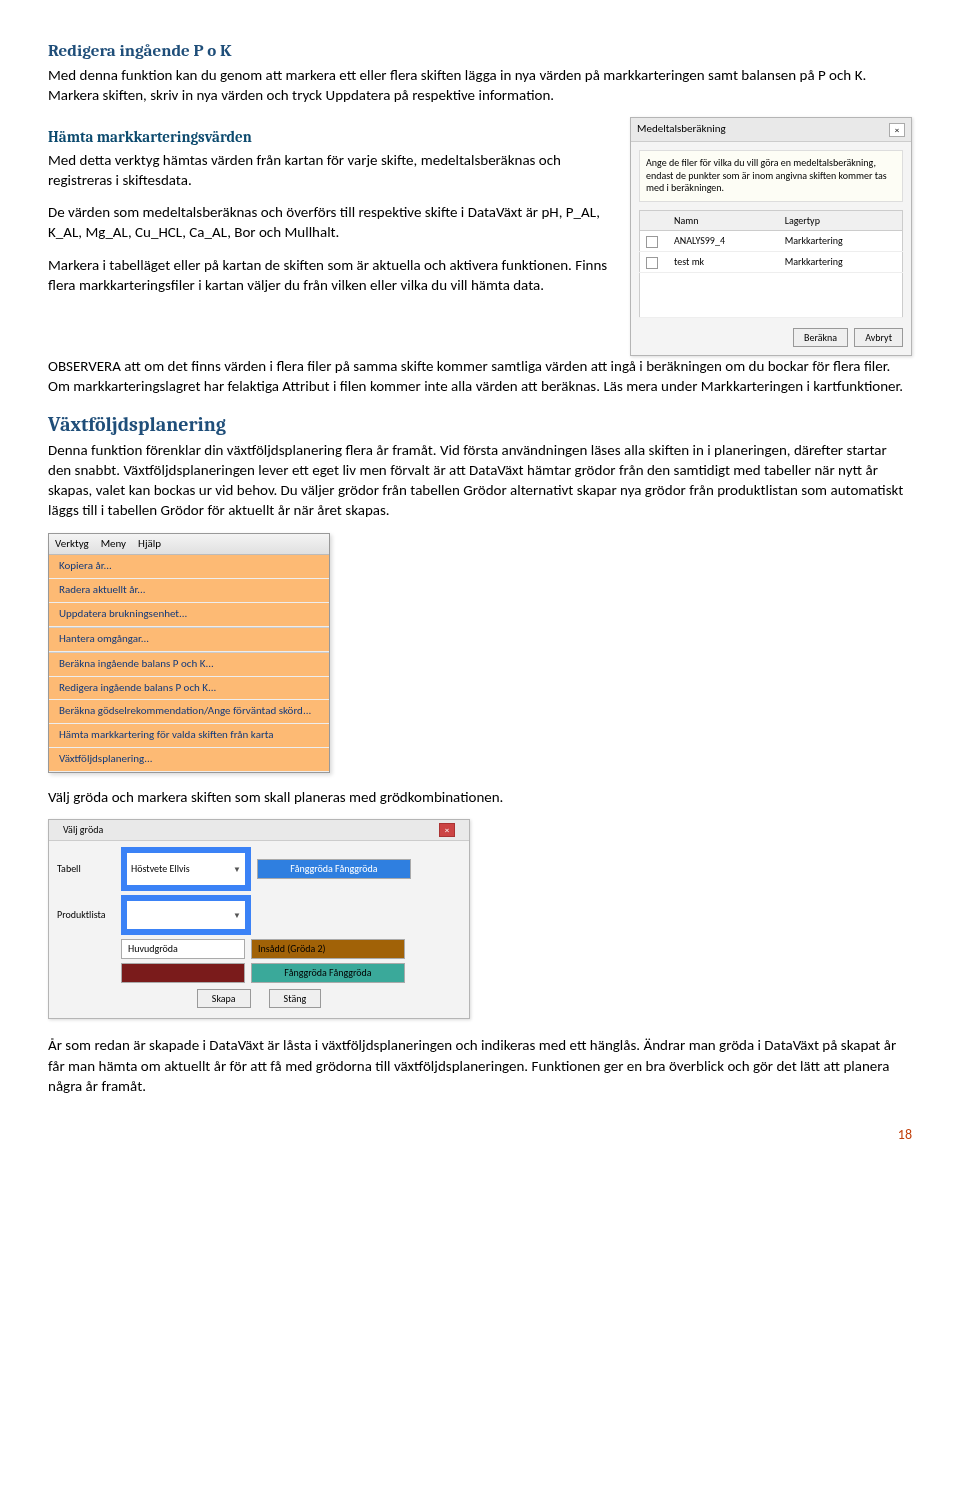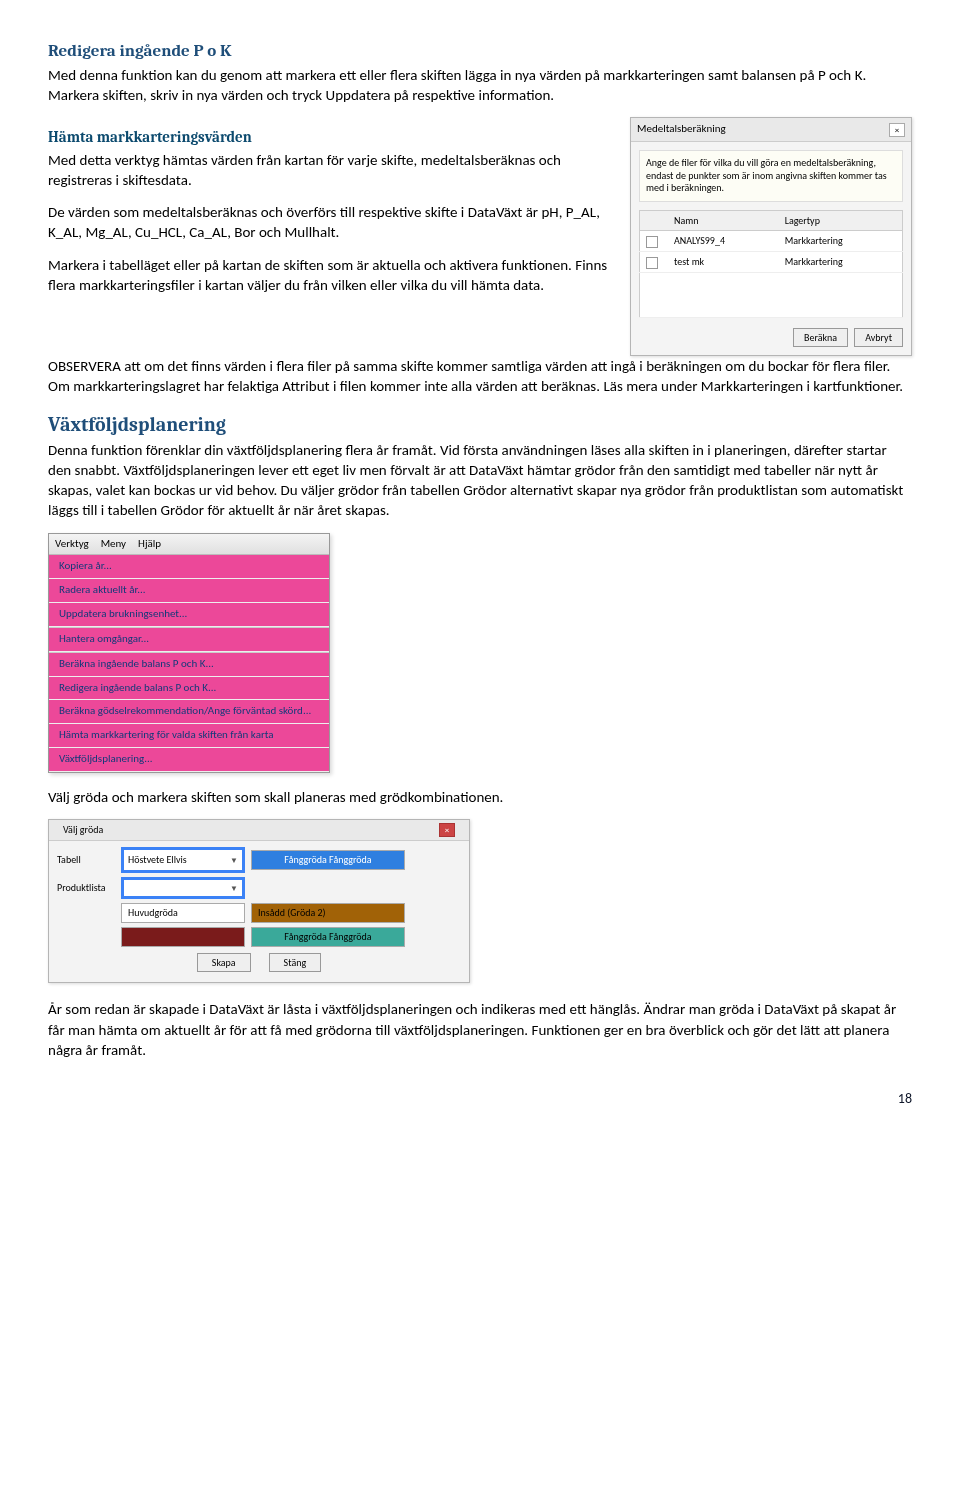--- a/index.html
+++ b/index.html
@@ -109,21 +109,21 @@
     border:1px solid #999;
     background:#efefef;
     font-size:10px;
   }
 
   
   .menu {
     width: 280px;
     border:1px solid #999;
     font-size:11px;
-    background:#ec4899;
+    background:#fdba74;
     box-shadow: 2px 2px 4px rgba(0,0,0,.15);
     margin: 6px 0 14px 0;
   }
   .menu-top {
     display:flex;
     background: linear-gradient(#f4f4f4,#e0e0e0);
     border-bottom:1px solid #bbb;
     padding:3px 6px;
     gap:12px;
   }
@@ -152,23 +152,23 @@
     align-items:center;
     padding:3px 14px;
     background:#e9e9e9;
     border-bottom:1px solid #ccc;
   }
   .groda-top .dlg-close { background:#c44; color:#fff; border-color:#a33;}
   .groda-body { padding:6px 8px 10px 8px; }
   .groda-row { display:flex; align-items:center; gap:6px; margin-bottom:4px; }
   .glabel { width:58px; }
   .gdrop {
-    border:3px solid #3b82f6;
+    border:6px solid #3b82f6;
     background:#fff;
-    padding:3px 4px;
+    padding:9px 4px;
     width:110px;
     display:flex;
     justify-content:space-between;
     align-items:center;
     gap:16px;
   }
   .carrot {font-size:8px;color:#555;}
   .gcell {
     padding:2px 6px;
     border:1px solid #aaa;
@@ -176,21 +176,21 @@
   }
   .gcell.maroon { background:#7a1b1b; color:#7a1b1b; width:110px; height:14px;}
   .gcell.teal { background:#3aa99a; color:#000; width:140px; text-align:center;}
   .gcell.hi { background:#2f7fe0; color:#fff; width:140px; text-align:center;}
   .gcell.white { background:#a16207; width:140px; text-align:left;}
   .gbtns { display:flex; justify-content:center; gap:18px; margin-top:6px;}
   .gbtn { padding:2px 14px; border:1px solid #999; background:#efefef; }
   .pagefoot {
     text-align:right;
     font-size:14px;
-    color:#0f172a;
+    color:#c2410c;
     margin-top:30px;
   }
 </style>
 </head>
 <body>
 
 <h2>Redigera ingående P o K</h2>
 <p>Med denna funktion kan du genom att markera ett eller flera skiften lägga in nya värden på markkarteringen samt balansen på P och K. Markera skiften, skriv in nya värden och tryck Uppdatera på respektive information.</p>
 
 <div class="row">

